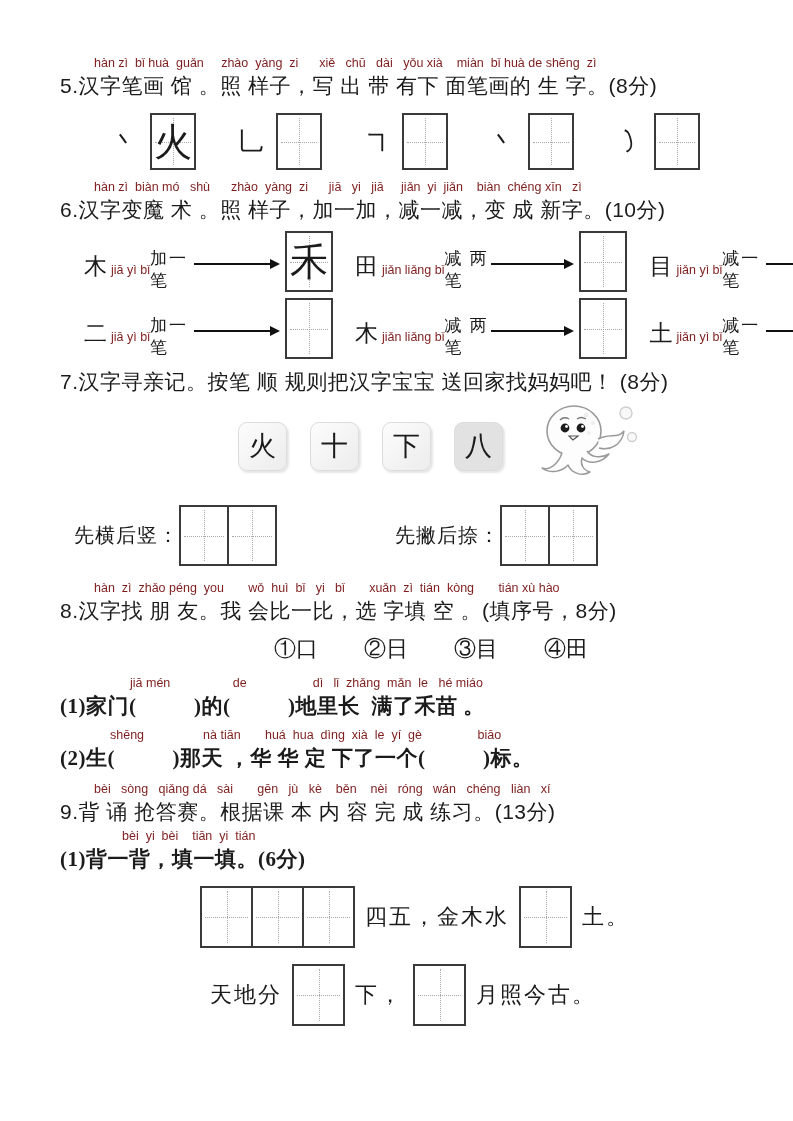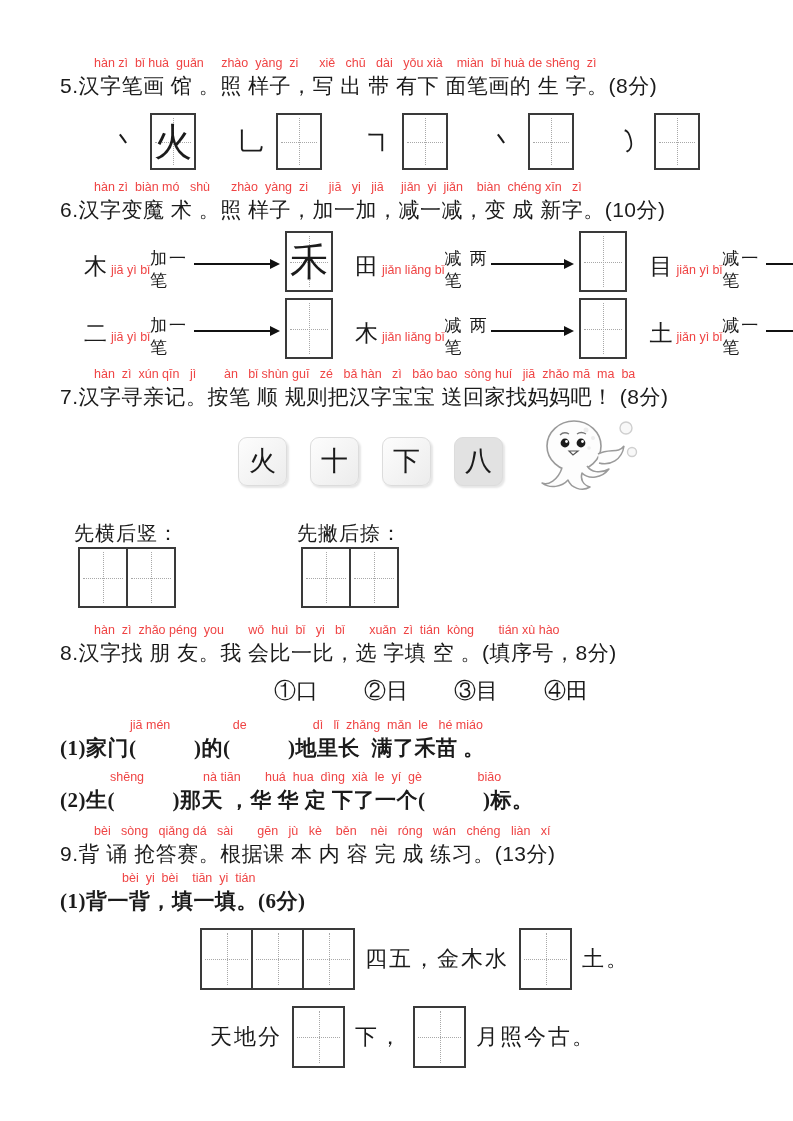--- a/index.html
+++ b/index.html
@@ -1,19 +1,19 @@
 <!DOCTYPE html>
 <html><head>
 <meta charset="utf-8">
 <style>
   html,body{margin:0;padding:0;background:#fff;}
   .page{width:793px;height:1121px;box-sizing:border-box;position:relative;overflow:hidden;
         padding:56px 30px 0 60px;background:#fff;color:#1b1b1b;
         font-family:"Liberation Sans",sans-serif;}
-  .py{font-size:12.5px;line-height:15px;color:#ef4444;white-space:pre-wrap;}
+  .py{font-size:12.5px;line-height:15px;color:#7f1d1d;white-space:pre-wrap;}
   .hdr-py{padding-left:34px;}
   .hz{font-size:21px;line-height:30px;white-space:pre-wrap;letter-spacing:0.5px;}
   .kai{font-family:"Liberation Serif",serif;font-weight:bold;}
 
   
   .tzg{width:46px;height:57px;border:2px solid #3a3a3a;position:relative;background:#fff;
        display:flex;align-items:center;justify-content:center;flex:none;box-sizing:border-box;}
   .tzg::before{content:"";position:absolute;top:3px;bottom:3px;left:50%;border-left:1.5px dotted #a8a8a8;}
   .tzg::after{content:"";position:absolute;left:3px;right:3px;top:50%;border-top:1.5px dotted #a8a8a8;}
   .tzg .ch{font-size:38px;font-family:"Liberation Serif",serif;z-index:1;line-height:1;}
@@ -39,21 +39,21 @@
   .tiles{display:flex;align-items:center;margin:12px 0 0 178px;}
   .tile{width:47px;height:47px;border-radius:9px;margin-right:23px;
         background:linear-gradient(135deg,#fdfdfd,#ececec);border:1px solid #dcdcdc;
         box-shadow:1.5px 2px 2px rgba(0,0,0,0.10);display:flex;align-items:center;justify-content:center;
         font-size:27px;font-family:"Liberation Serif",serif;}
   .tile.shaded{background:#e2e2e2;}
   .octo{margin-left:8px;margin-top:-6px;}
 
   
   .rules{display:flex;align-items:center;margin:22px 0 0 14px;}
-  .rule{display:flex;align-items:center;flex-direction:column;}
+  .rule{display:flex;align-items:center;}
   .rule-label{font-size:20px;font-family:"Liberation Serif",serif;letter-spacing:1px;white-space:nowrap;}
   .dbox{display:flex;}
   .dbox .tzg{width:50px;height:61px;}
   .dbox .tzg + .tzg{margin-left:-2px;}
   .rule-gap{width:118px;}
 
   
   .opts{display:flex;margin:8px 0 0 214px;}
   .opt{font-size:22px;font-family:"Liberation Serif",serif;margin-right:46px;white-space:nowrap;}
 
@@ -193,21 +193,20 @@
             </div>
         </div>
         <div class="tzg">
             <span class="ch"></span>
           </div>
       </div>
     </div>
   </section>
 
   <section style="margin-top:8px;">
-    <div class="py hdr-py">hàn  zì  xún qīn   jì        àn   bǐ shùn guī   zé   bǎ hàn   zì   bǎo bao  sòng huí   jiā  zhǎo mā  ma  ba</div>
     <div class="hz">7.汉字寻亲记。按笔 顺 规则把汉字宝宝 送回家找妈妈吧！ (8分)</div>
 
     <div class="tiles">
       <div class="tile">火</div>
       <div class="tile">十</div>
       <div class="tile">下</div>
       <div class="tile shaded">八</div>
 
       <svg class="octo" width="104" height="80" viewBox="0 0 104 80">
         <ellipse cx="40" cy="28" rx="27" ry="25" fill="#fdfdfd" stroke="#9a9a9a" stroke-width="1.6"></ellipse>

